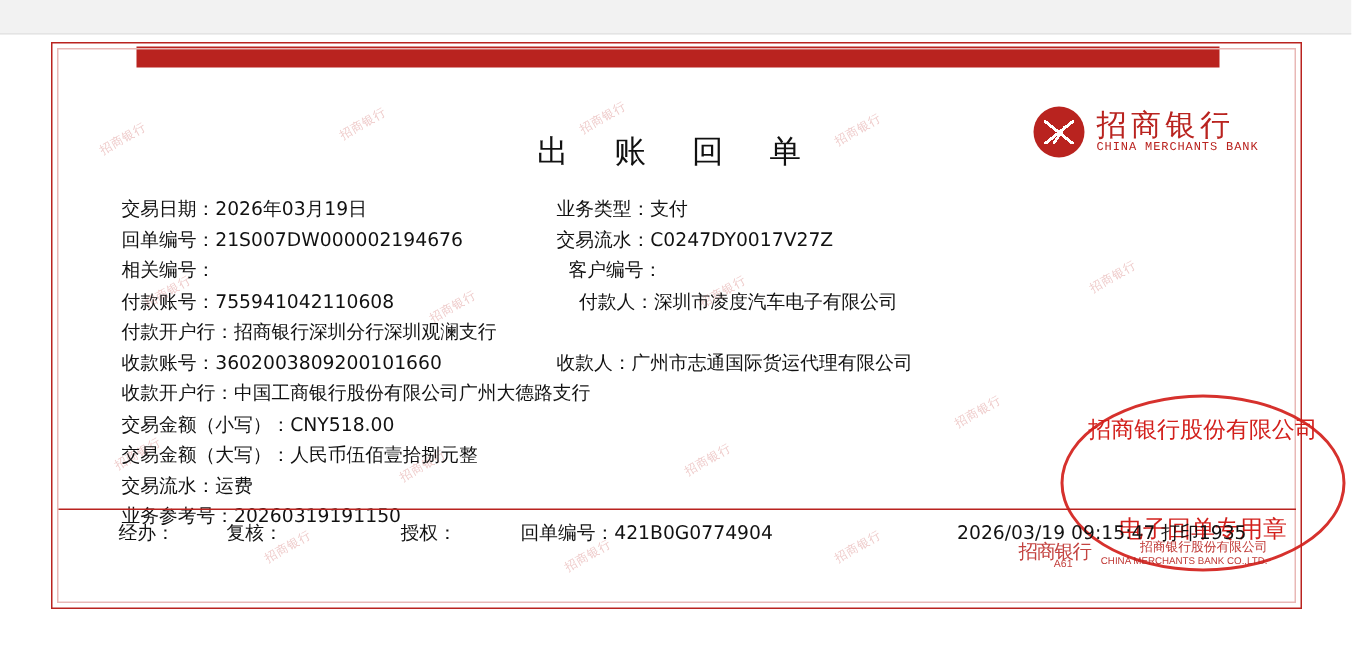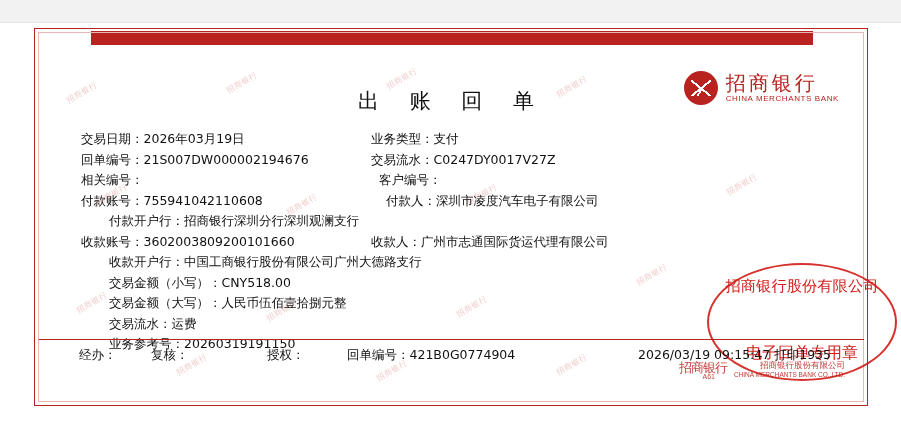--- a/index.html
+++ b/index.html
@@ -120,41 +120,41 @@
     font-size: 20px;
     color: #b9231f;
     letter-spacing: 3px;
     font-family: "DejaVu Sans", sans-serif;
     line-height: 1.05;
   }
   .logo-text-en {
     font-size: 8px;
     color: #b9231f;
     letter-spacing: .6px;
-    font-family: Liberation Sans, sans-serif;
+    font-family: Liberation Mono, monospace;
   }
   
   .fields {
     position: absolute;
     left: 46px;
     top: 102px;
     width: 746px;
     font-size: 12.5px;
     color: #111;
     font-family: "DejaVu Sans", sans-serif;
   }
   .frow {
     display: flex;
     height: 20.5px;
     align-items: flex-start;
     white-space: nowrap;
   }
   .fcell-left { width: 290px; }
   .fcell-right { flex: 1; }
-  .fcell-wide { width: 100%; margin-left: 28px; }
+  .fcell-wide { width: 100%; }
   .indent-1 { padding-left: 15px; }
   .indent-2 { padding-left: 8px; }
   
   .footer-div {
     position: absolute;
     left: 4px;
     top: 310px;
     width: 825px;
     border-top: 1px solid #b9231f;
   }

